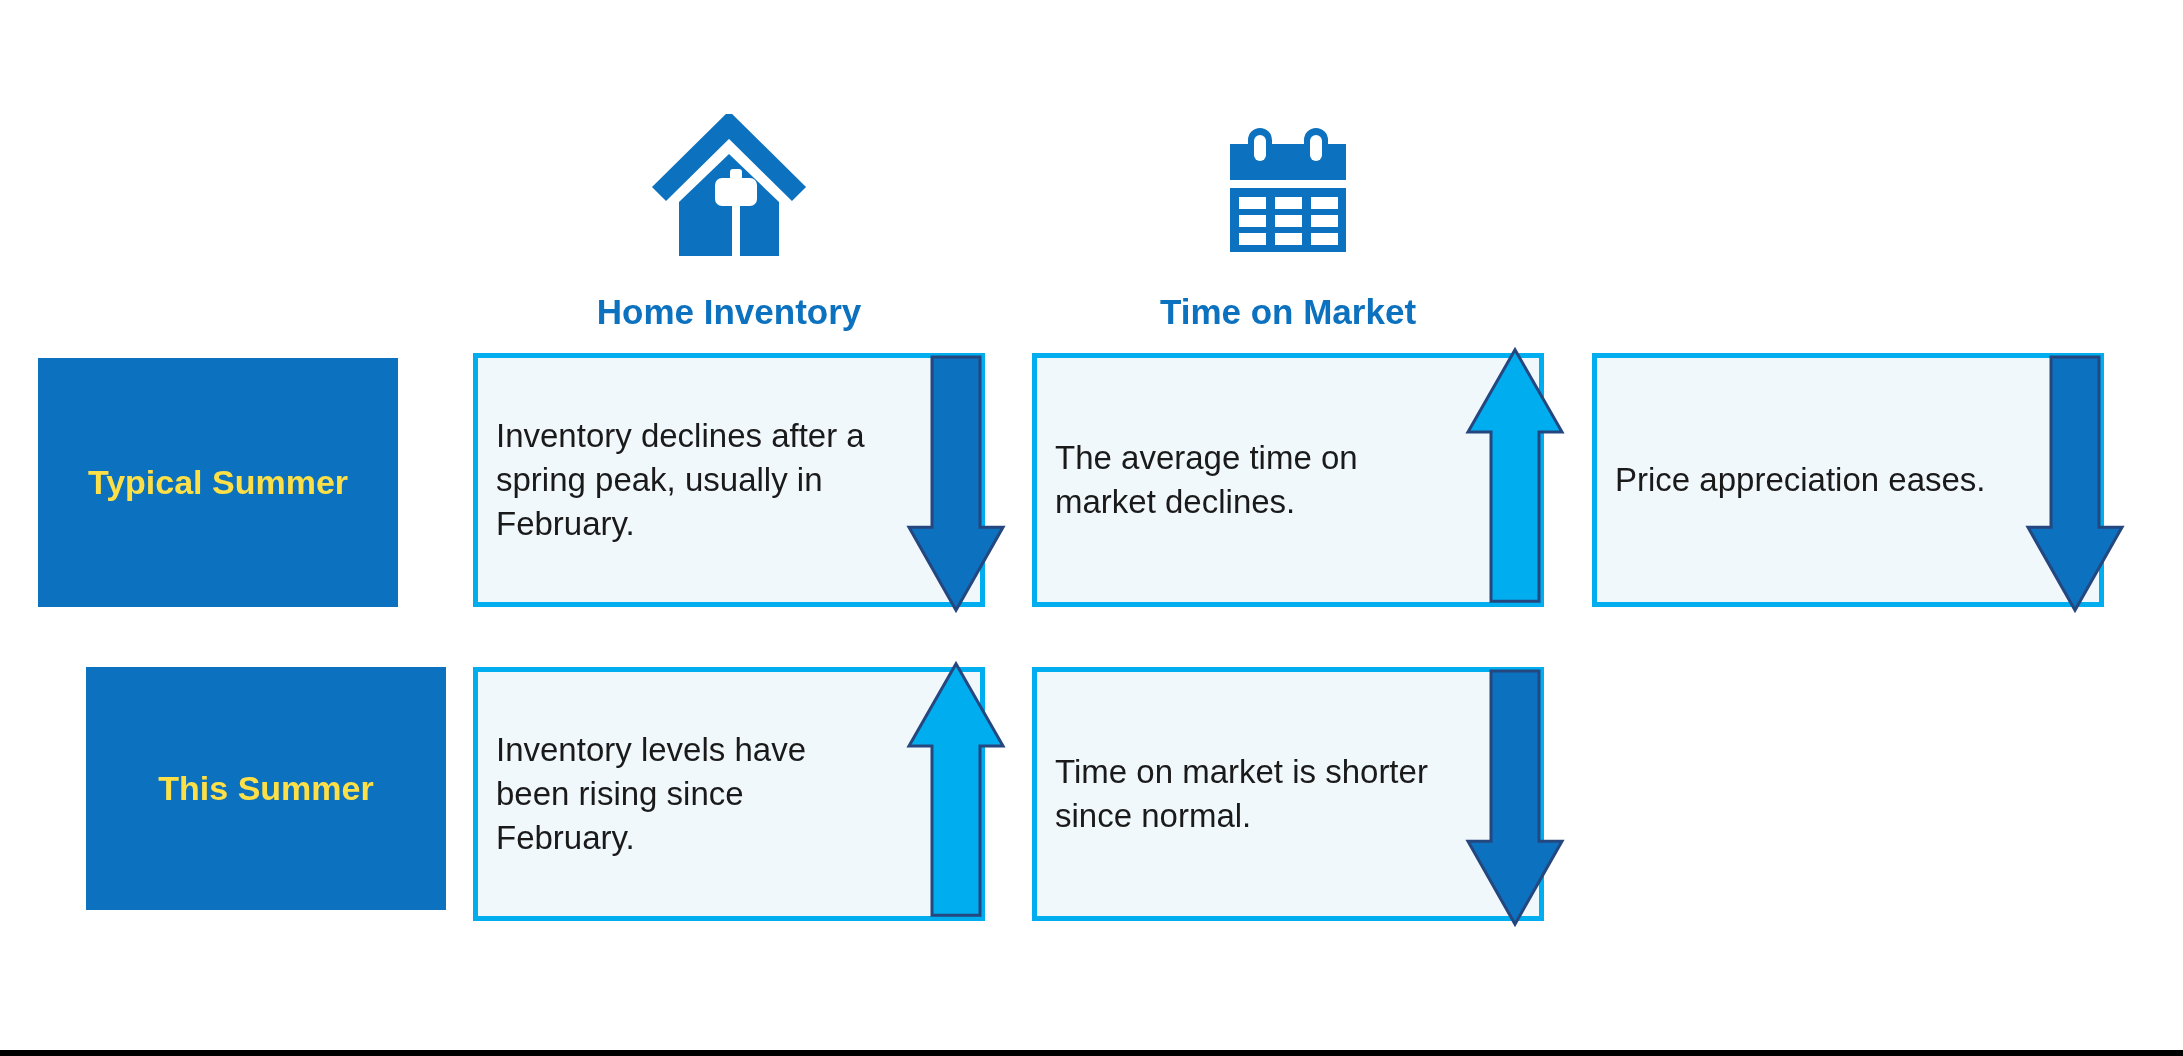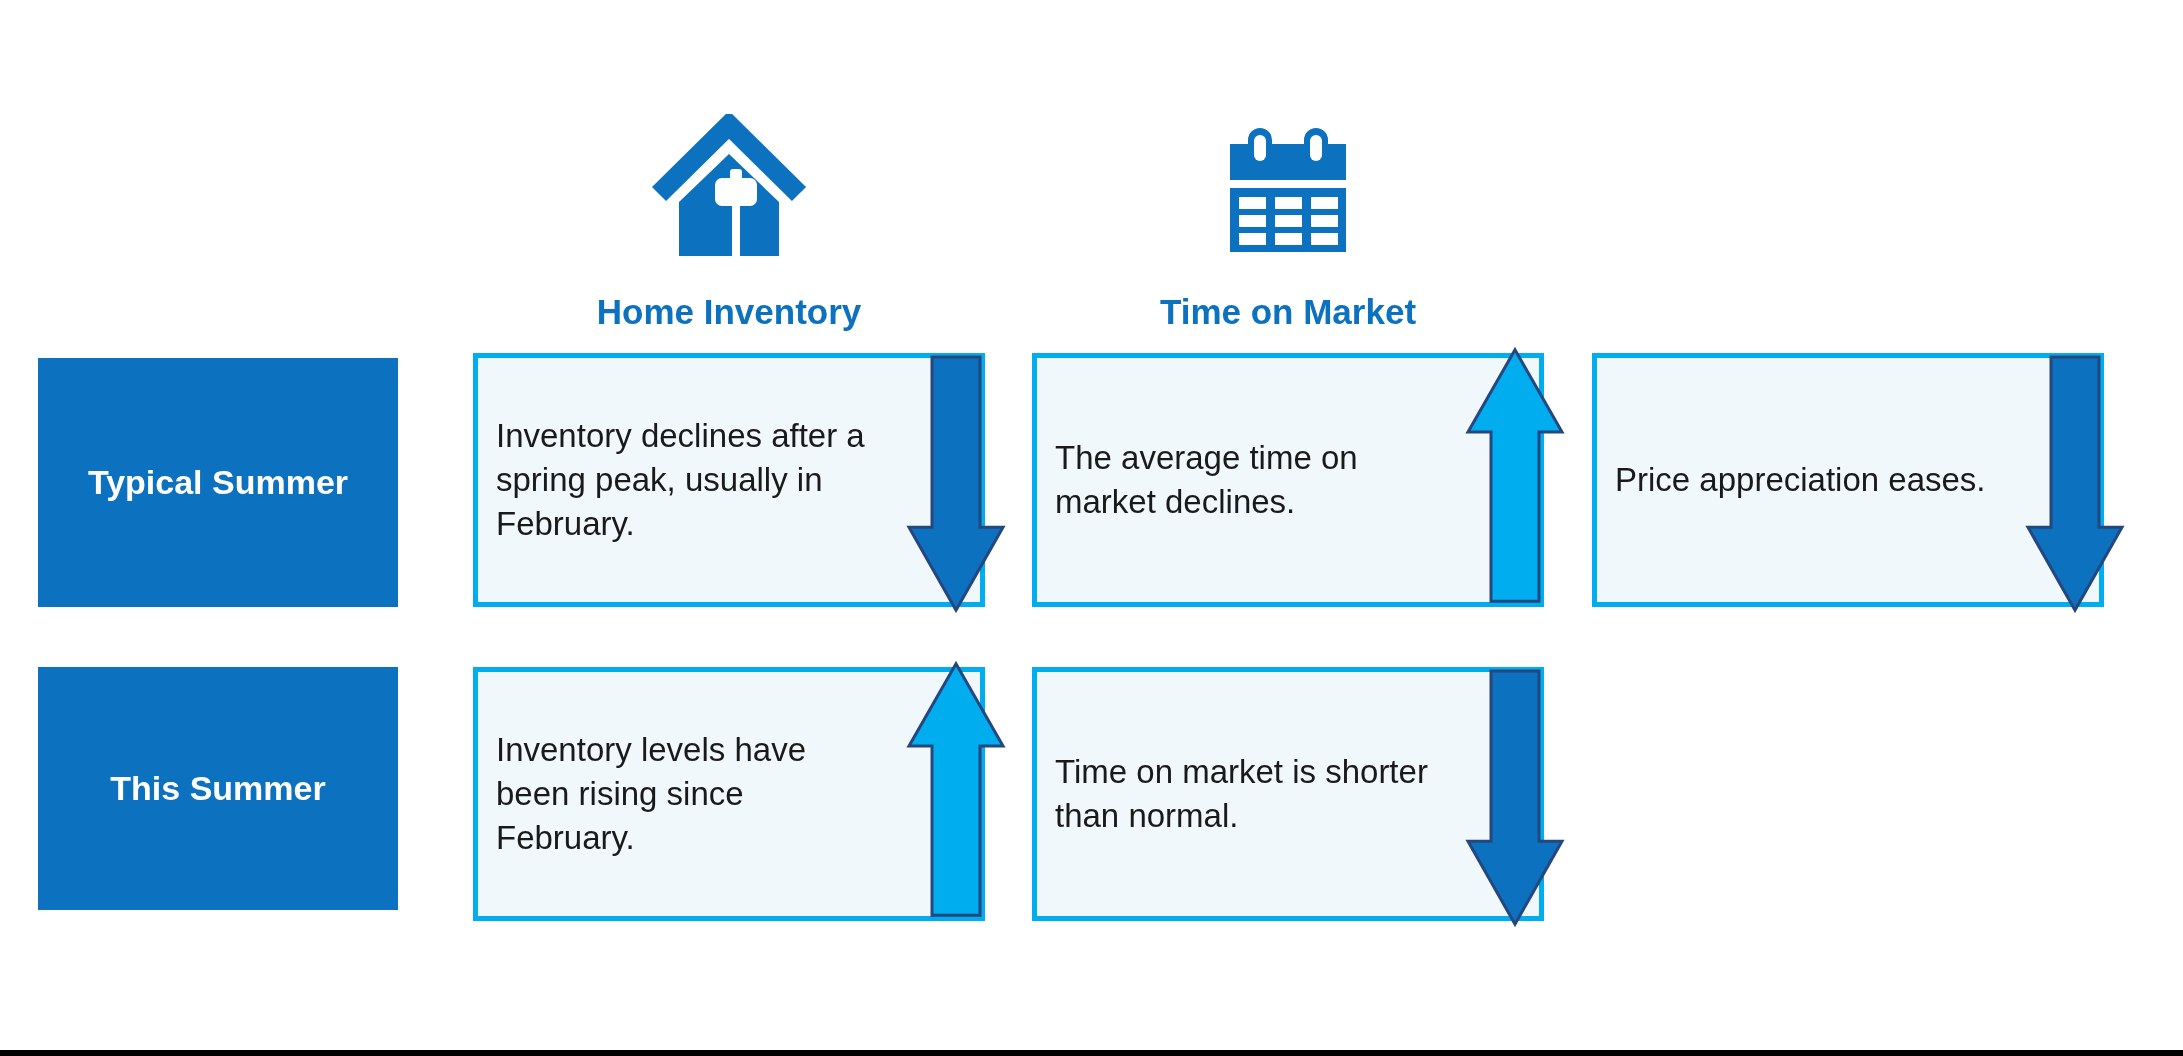--- a/index.html
+++ b/index.html
@@ -49,29 +49,29 @@
   #col-h-0 { left: 473px;  width: 512px; }
   #col-h-1 { left: 1032px; width: 512px; }
   #col-h-2 { left: 1592px; width: 512px; }
 
   
   .row-label {
     position: absolute;
     left: 38px;
     width: 360px;
     background: var(--primary-blue);
-    color: #ffffff;
+    color: #fde047;
     font-weight: bold;
     font-size: 34px;
     display: flex;
     align-items: center;
     justify-content: center;
   }
   #row-label-0 { top: 358px; height: 249px; }
-  #row-label-1 { top: 667px; height: 243px; }
+  #row-label-1 { top: 667px; height: 243px; margin-left: 48px; }
 
   
   .cell {
     position: absolute;
     width: 512px;
     height: 254px;
     background: var(--cell-bg);
     border: 5px solid var(--cyan);
     display: flex;
     align-items: center;
@@ -195,21 +195,21 @@
   <div class="cell r1 c0">
     <div class="txt">Inventory levels have been rising since February.</div>
     <div class="arrow-wrap up">
       <svg viewBox="0 0 100 270" preserveAspectRatio="none">
         <polygon points="26,3 74,3 74,180 97,180 50,266 3,180 26,180"></polygon>
       </svg>
     </div>
   </div>
 
   <div class="cell r1 c1">
-    <div class="txt">Time on market is shorter than normal.</div>
+    <div class="txt">Time on market is shorter since normal.</div>
     <div class="arrow-wrap down">
       <svg viewBox="0 0 100 270" preserveAspectRatio="none">
         <polygon points="26,3 74,3 74,180 97,180 50,266 3,180 26,180"></polygon>
       </svg>
     </div>
   </div>
 
 
   <div class="bottom-rule"></div>
 </div>

